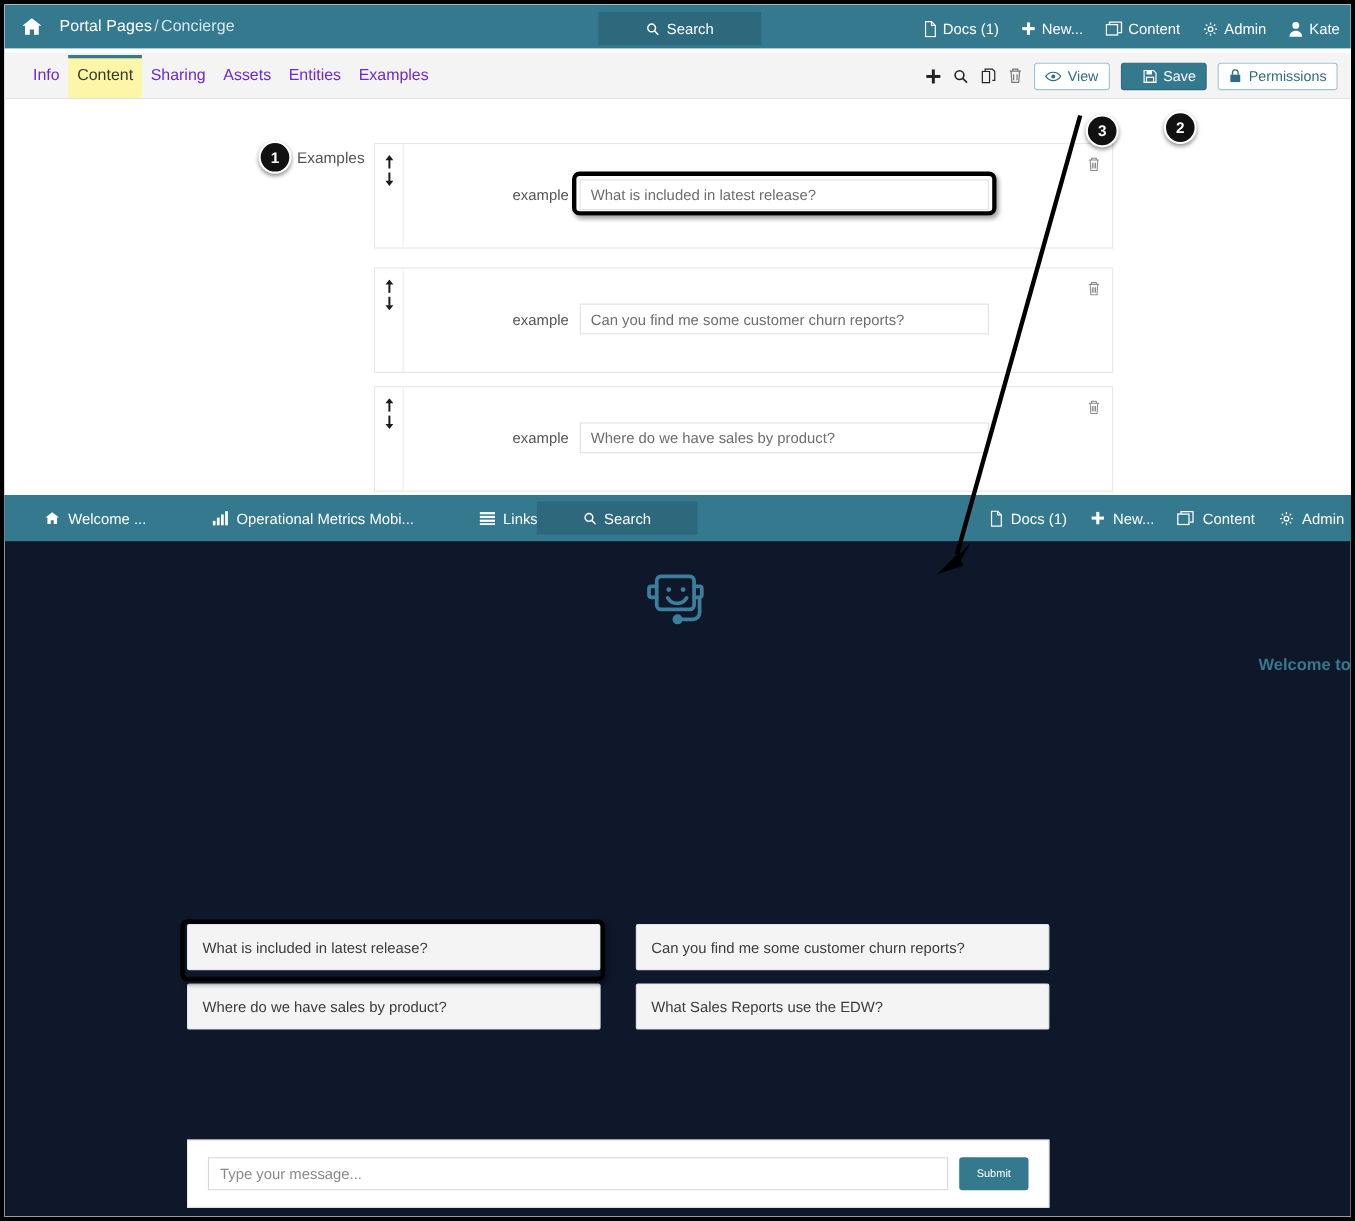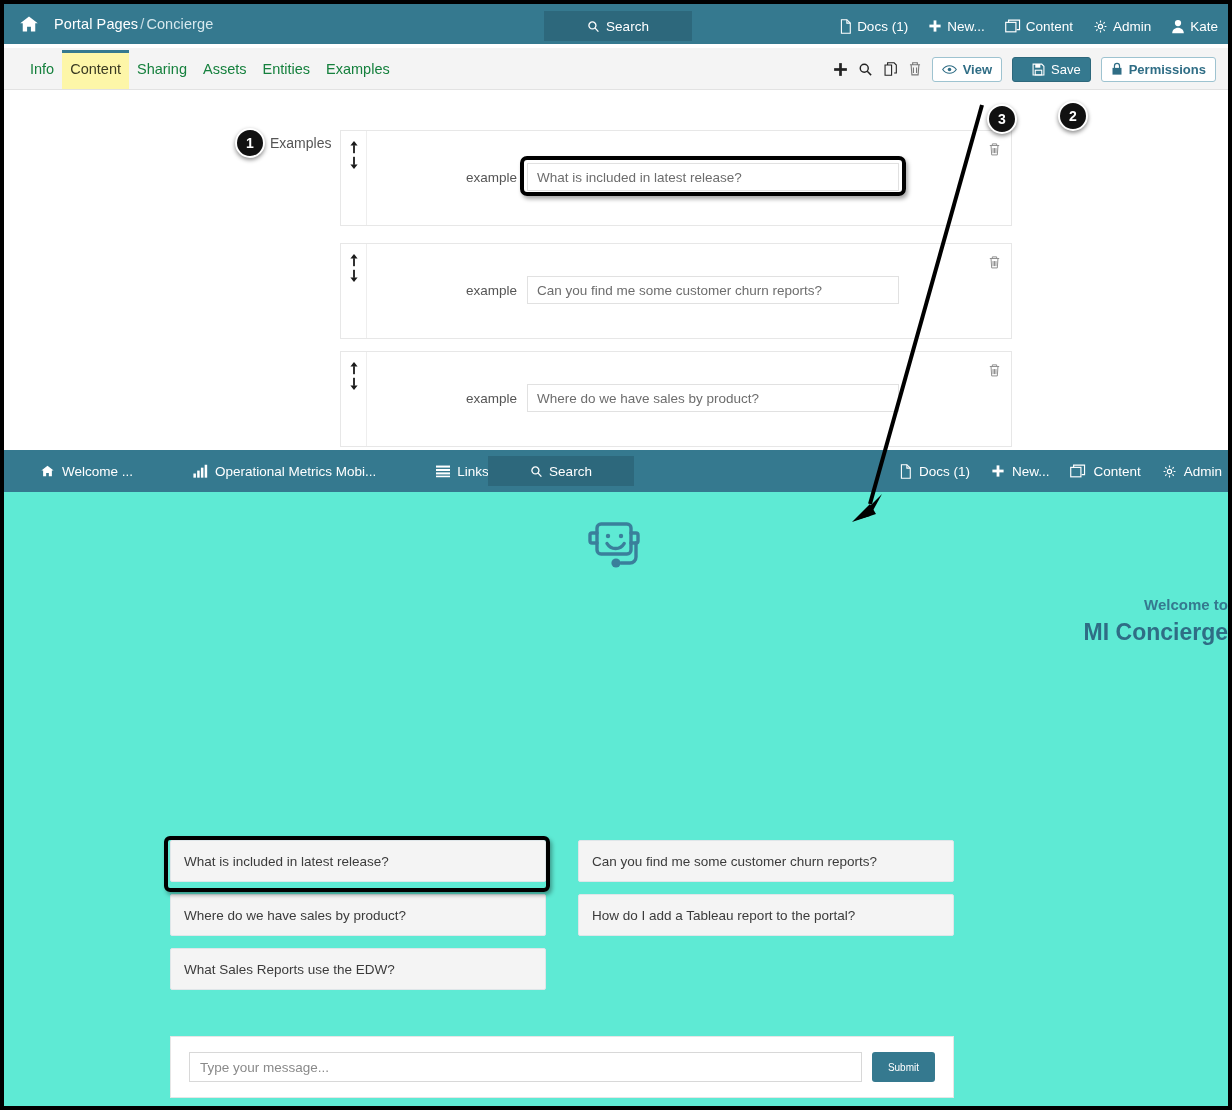--- a/index.html
+++ b/index.html
@@ -59,38 +59,38 @@
     position: absolute; left: 0; top: 44px;
     width: 1224px; height: 42px;
     background: #f4f4f4;
     border-bottom: 1px solid #e2e2e2;
   }
   .tabs {
     position: absolute; left: 18px; top: 0; height: 42px;
     display: flex; align-items: center; gap: 0;
   }
   .tab {
-    font-size: 14.5px; color: #15803d; padding: 11px 8px 12px 8px;
+    font-size: 14.5px; color: #6d28d9; padding: 11px 8px 12px 8px;
     white-space: nowrap;
   }
   .tab.active {
     background: #fdf6a8; border-top: 3px solid #35798f;
     color: #3a3a22; padding-top: 8px;
   }
   .toolbar {
     position: absolute; right: 12px; top: 0; height: 42px;
     display: flex; align-items: center; gap: 10px;
   }
   .tool-ico { color: #2b2b2b; display: flex; align-items: center; cursor: pointer; }
   .btn {
     display: flex; align-items: center; gap: 6px;
     font-size: 13px; height: 25px; padding: 0 9px;
     border-radius: 3px; white-space: nowrap;
   }
-  .btn-outline { border: 1px solid #9ec3d0; background: #ffffff; color: #2f6d85; font-weight: bold; }
+  .btn-outline { border: 1px solid #9ec3d0; background: #ffffff; color: #2f6d85; }
   .btn-primary { background: #35798f; color: #ffffff; border: 1px solid #2d687c; padding-left: 19px; }
   .ex-label {
     position: absolute; left: 266px; top: 131px;
     font-size: 14px; color: #555555;
   }
   .ex-row {
     position: absolute; left: 336px; width: 672px;
     border: 1px solid #e7e7e7; background: #ffffff;
   }
   .ex-row .handle {
@@ -125,21 +125,21 @@
     width: 386px; height: 40px;
     border: 4px solid #000000; border-radius: 7px;
     box-shadow: 2px 3px 4px rgba(0,0,0,.35);
     pointer-events: none;
   }
 
   
   .preview {
     position: absolute; left: 0; top: 446px;
     width: 1224px; height: 656px;
-    background: #5eead4;
+    background: #0f172a;
   }
   .p-navbar {
     position: absolute; left: 0; top: 0; width: 1224px; height: 42px;
     background: #35798f; display: flex; align-items: center;
   }
   .p-nav-item {
     display: flex; align-items: center; gap: 7px;
     color: #ffffff; font-size: 13.5px; white-space: nowrap;
   }
   .p-nav-left { position: absolute; left: 36px; top: 0; height: 42px; display: flex; align-items: center; gap: 60px; }
@@ -470,28 +470,26 @@
           <path d="M14 13h-5a2 2 0 00-2 2v6a2 2 0 002 2h5"></path>
           <path d="M48 13h5a2 2 0 012 2v6a2 2 0 01-2 2h-5"></path>
           <circle cx="25" cy="16" r="2.2" fill="#3a7f9b" stroke="none"></circle>
           <circle cx="38" cy="16" r="2.2" fill="#3a7f9b" stroke="none"></circle>
           <path d="M24 23.5c2 3.4 5 5 8.6 5s6.6-1.6 8.6-5"></path>
           <path d="M53 23v14a6 6 0 01-6 6h-9"></path>
           <circle cx="33" cy="43" r="4.6" fill="#3a7f9b" stroke="none"></circle>
         </svg>
       </div>
       <div class="welcome-sm">Welcome to</div>
-      <div class="welcome-lg">MI Concierge</div>
     </div>
 
     <div class="q-grid">
       <div class="q-btn">What is included in latest release?</div>
       <div class="q-btn">Can you find me some customer churn reports?</div>
       <div class="q-btn">Where do we have sales by product?</div>
-      <div class="q-btn">How do I add a Tableau report to the portal?</div>
       <div class="q-btn">What Sales Reports use the EDW?</div>
     </div>
 
     <div class="composer">
       <input placeholder="Type your message..." style="">
       <button class="submit-btn">Submit</button>
     </div>
   </div>
 
   <div class="q-hl"></div>

